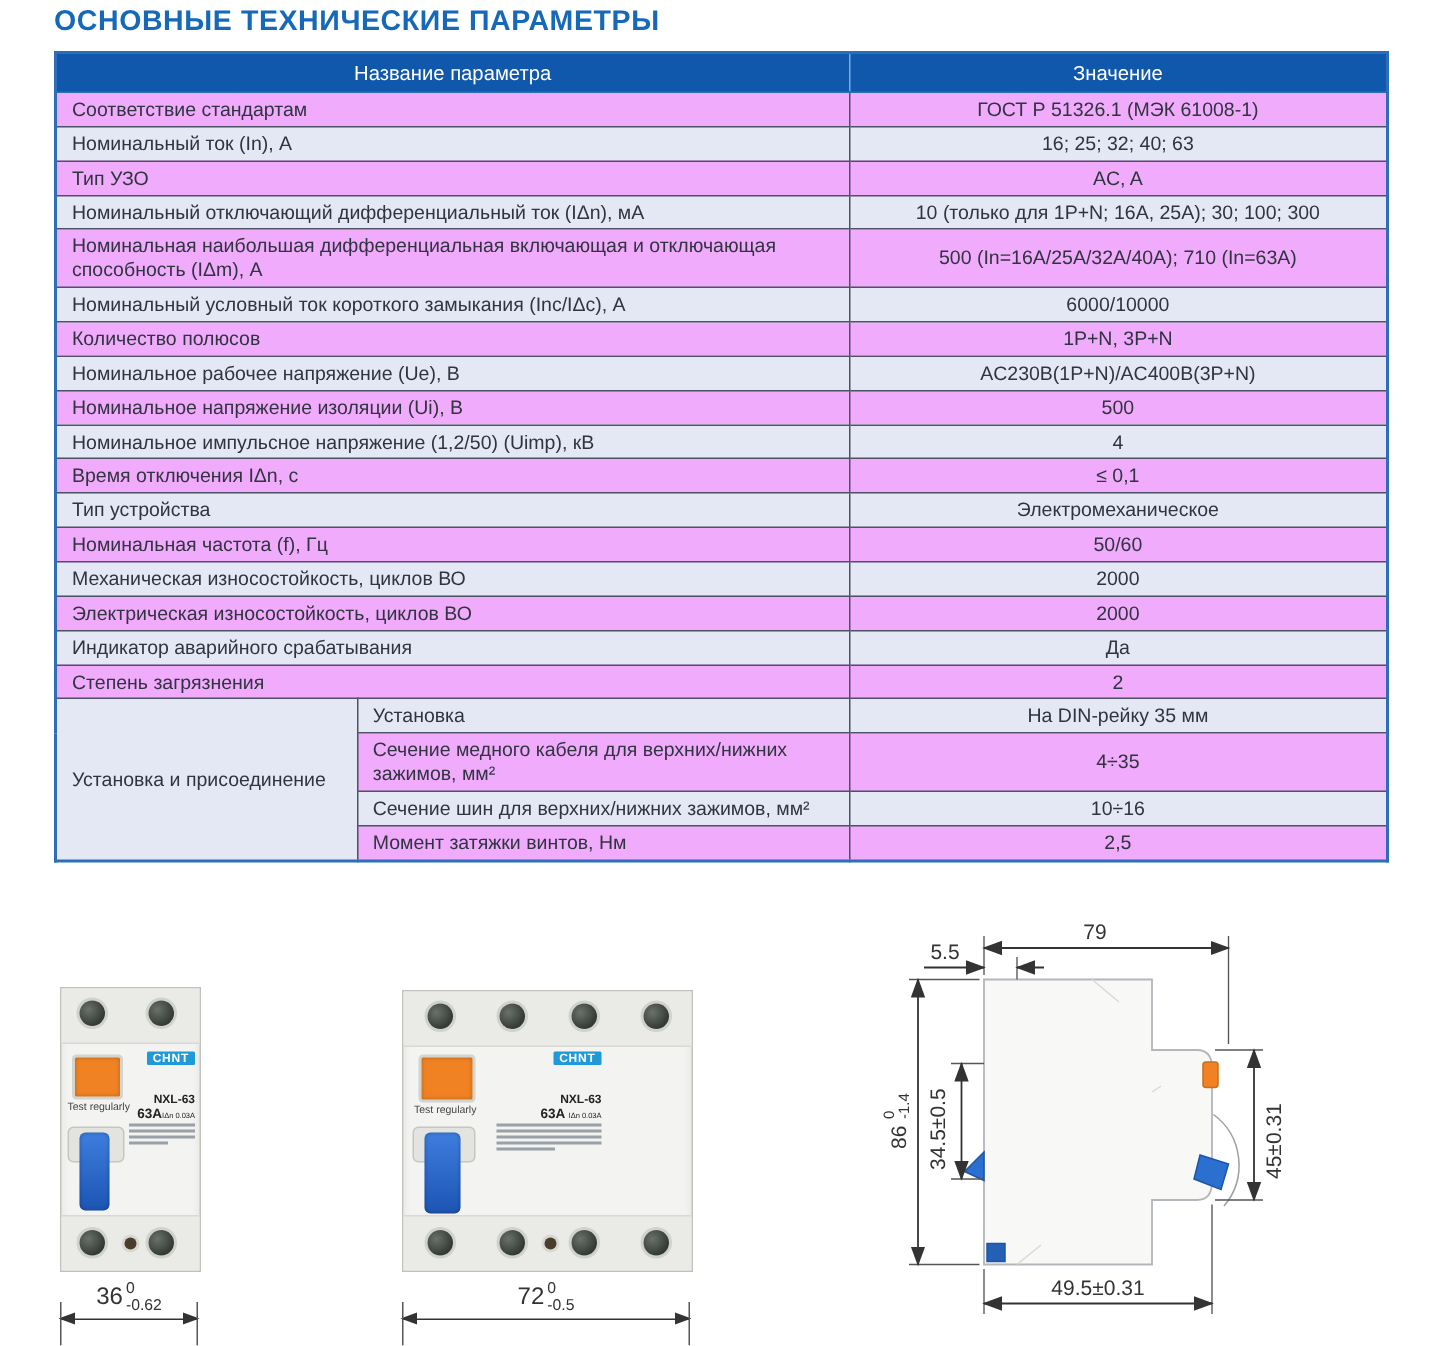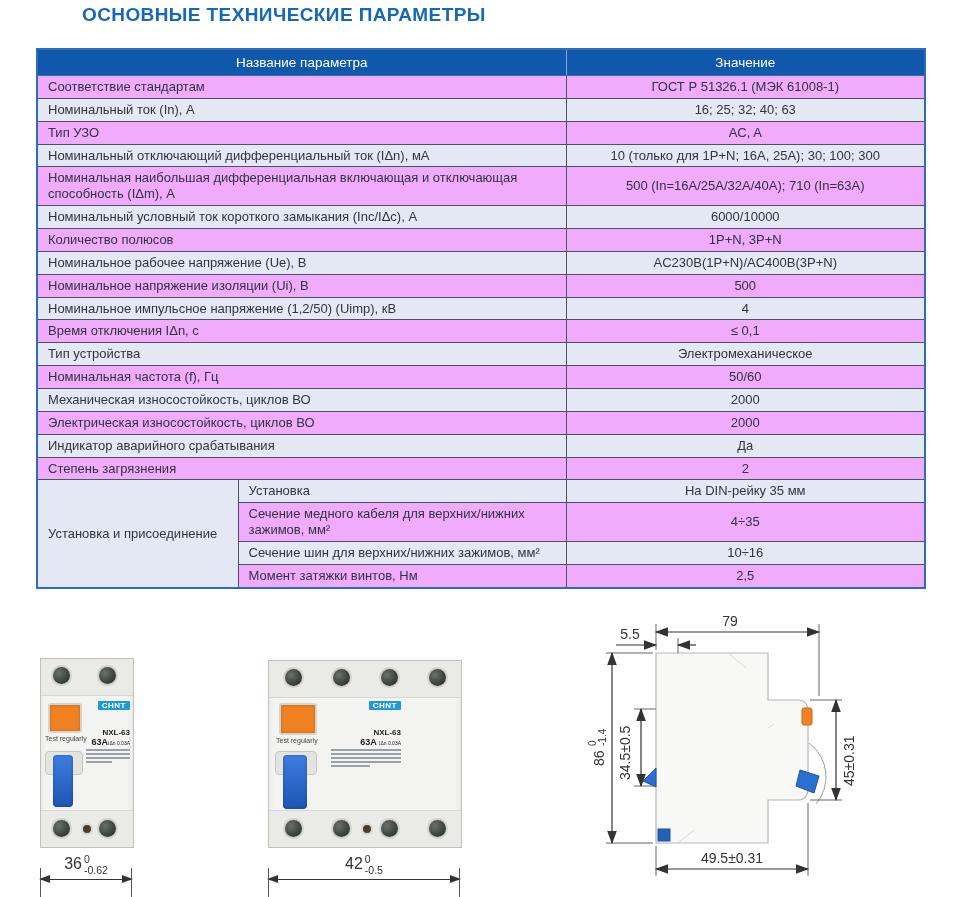--- a/index.html
+++ b/index.html
@@ -1,24 +1,24 @@
 <!DOCTYPE html>
 <html><head>
 <meta charset="utf-8">
 <style>
   html,body{margin:0;padding:0;background:#ffffff;}
   .page{position:relative;width:960px;height:897px;background:#fff;
         font-family:"Liberation Sans",sans-serif;color:#30343e;overflow:hidden;}
   .sec-title{position:absolute;left:36px;margin:0;font-size:19px;font-weight:bold;
              color:#1668b8;letter-spacing:.4px;}
-  #title1{top:4px;margin-left:46px;}
+  #title1{top:4px;}
   #title2{top:572px;}
 
   
-  table.params{position:absolute;left:36px;top:48px;width:888px;border-collapse:collapse;
+  table.params{position:absolute;left:36px;top:34px;width:888px;border-collapse:collapse;
                border:2px solid #2e6db8;font-size:13px;table-layout:fixed;}
   table.params th{background:#1058ab;color:#fff;font-weight:500;font-size:13.5px;
                   padding:5px 8px;text-align:center;border-bottom:1px solid #2e6db8;}
   table.params th.val-h{border-left:1px solid #7aa9e0;}
   table.params td{border:1px solid #4d5263;border-left:1px solid #4d5263;
                   padding:3px 10px;line-height:1.22;vertical-align:middle;background:#f0abfc;}
   table.params td:first-child{border-left:none;}
   table.params tr.alt td{background:#e4e8f4;}
   table.params td.val{text-align:center;}
   table.params td.grp{background:#e4e8f4;vertical-align:middle;}
@@ -243,21 +243,21 @@
       <div class="lever" style="left:14px;top:94px;width:24px;height:54px;"></div>
       <div class="strip bot"></div>
       <div class="screw" style="left:16px;bottom:10px;"></div>
       <div class="screw" style="left:64px;bottom:10px;"></div>
       <div class="dot" style="left:94px;bottom:14px;"></div>
       <div class="screw" style="left:112px;bottom:10px;"></div>
       <div class="screw" style="left:160px;bottom:10px;"></div>
     </div>
     <div class="devdim" style="left:0;top:194px;width:192px;">
       <div class="dimnum">
-        <span>42</span><span class="tols"><i>0</i><i>-0.5</i></span>
+        <span>72</span><span class="tols"><i>0</i><i>-0.5</i></span>
       </div>
       <div class="arrowline">
         <i class="ah left"></i>
         <i class="ah right"></i>
         <span class="ext l"></span>
         <span class="ext r"></span>
       </div>
     </div>
   </div>
 

